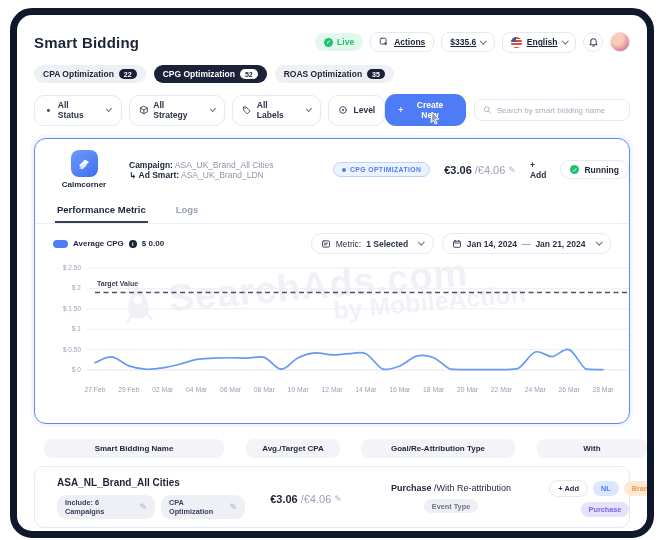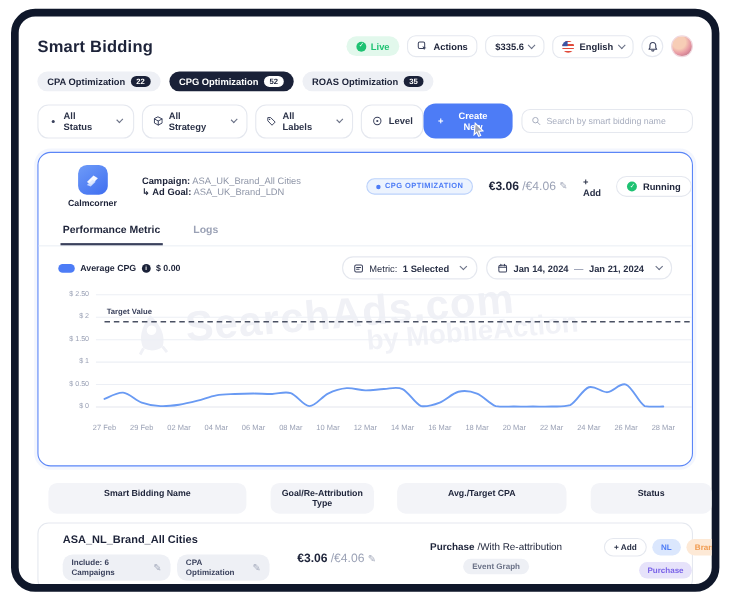--- a/index.html
+++ b/index.html
@@ -7,21 +7,21 @@
   .canvas { position:relative; width:670px; height:540px; overflow:hidden; }
   .frame { position:absolute; left:10px; top:8px; width:644px; height:530px;
            border:7px solid #0f172a; border-radius:22px; background:#ffffff; overflow:hidden; }
   .inner { position:relative; width:100%; height:100%; padding:14px 17px 0 17px; }
 
   
   .hdr { display:flex; align-items:center; justify-content:space-between; height:26px; }
   .page-title { font-size:15px; font-weight:bold; color:#1d2339; letter-spacing:.2px; }
   .hdr-right { display:flex; align-items:center; gap:7px; }
   .pill-btn { display:flex; align-items:center; gap:5px; background:#fff; border:1px solid #e5e8ef;
-              border-radius:8px; padding:4px 8px; font-size:8.5px; font-weight:bold; color:#1d2339; cursor:pointer; }
+              border-radius:8px; padding:4px 8px; font-size:8.5px; font-weight:bold; color:#1d2339; cursor:pointer;text-decoration:underline; }
   .live-badge { display:flex; align-items:center; gap:4px; background:#e2f8ec; color:#1ec272;
                 border-radius:9px; padding:4px 9px; font-size:8.5px; font-weight:bold; }
   .check-dot { display:inline-flex; align-items:center; justify-content:center; width:9px; height:9px;
                border-radius:50%; background:#1ec272; color:#fff; font-size:6px; line-height:1; }
   .chev { display:inline-block; width:4.5px; height:4.5px; border-right:1.2px solid #6b7287;
           border-bottom:1.2px solid #6b7287; transform:rotate(45deg) translate(-1px,-1px); }
   .flag { width:11px; height:11px; border-radius:50%; overflow:hidden; position:relative; flex:0 0 auto;
           background:repeating-linear-gradient(180deg,#e04a3a 0 1.6px,#fff 1.6px 3.2px); }
   .flag::after { content:''; position:absolute; left:0; top:0; width:5.5px; height:5.5px; background:#3c55a5; }
   .round-icon-btn { width:20px; height:20px; border:1px solid #e5e8ef; border-radius:50%;
@@ -252,21 +252,21 @@
             </div>
             <div class="app-name">Calmcorner</div>
           </div>
           <div class="camp-block">
             <div class="camp-line">
               <b>Campaign:</b>
               <span class="val">ASA_UK_Brand_All Cities</span>
             </div>
             <div class="camp-line">
               <span class="sub-arrow">↳</span>
-              <b>Ad Goal:</b>
+              <b>Ad Smart:</b>
               <span class="val">ASA_UK_Brand_LDN</span>
             </div>
           </div>
           <div class="cpg-badge">
             <span class="dot"></span>
             <span>CPG OPTIMIZATION</span>
           </div>
           <div class="price">
             <b>€3.06</b>
             <span>/€4.06</span>
@@ -370,27 +370,27 @@
             </div>
         </div>
       </div>
 
       <div class="tbl">
         <div class="thead">
           <div class="th">
               <span>Smart Bidding Name</span>
             </div>
           <div class="th">
+              <span>Avg./Target CPA</span>
+            </div>
+          <div class="th">
               <span>Goal/Re-Attribution Type</span>
             </div>
           <div class="th">
-              <span>Avg./Target CPA</span>
-            </div>
-          <div class="th">
-              <span>Status</span>
+              <span>With</span>
             </div>
 
         </div>
 
         <div class="row-card">
           <div>
             <div class="row-name">ASA_NL_Brand_All Cities</div>
             <div class="row-chips">
               <span class="chip">
                 <span>Include: 6 Campaigns</span>
@@ -407,21 +407,21 @@
               <b>€3.06</b>
               <span>/€4.06</span>
               <span class="pencil">✎</span>
             </span>
           </div>
           <div class="cell-center">
             <div class="goal-line">
               <b>Purchase</b>
               <span>/With Re-attribution</span>
             </div>
-            <span class="event-chip">Event Graph</span>
+            <span class="event-chip">Event Type</span>
           </div>
           <div class="label-cell">
             <div class="label-row">
               <span class="add-pill">+ Add</span>
               <span class="tag blue">NL</span>
               <span class="tag orange">Brand</span>
             </div>
             <div class="label-row">
               <span class="tag purple">Purchase</span>
             </div>

